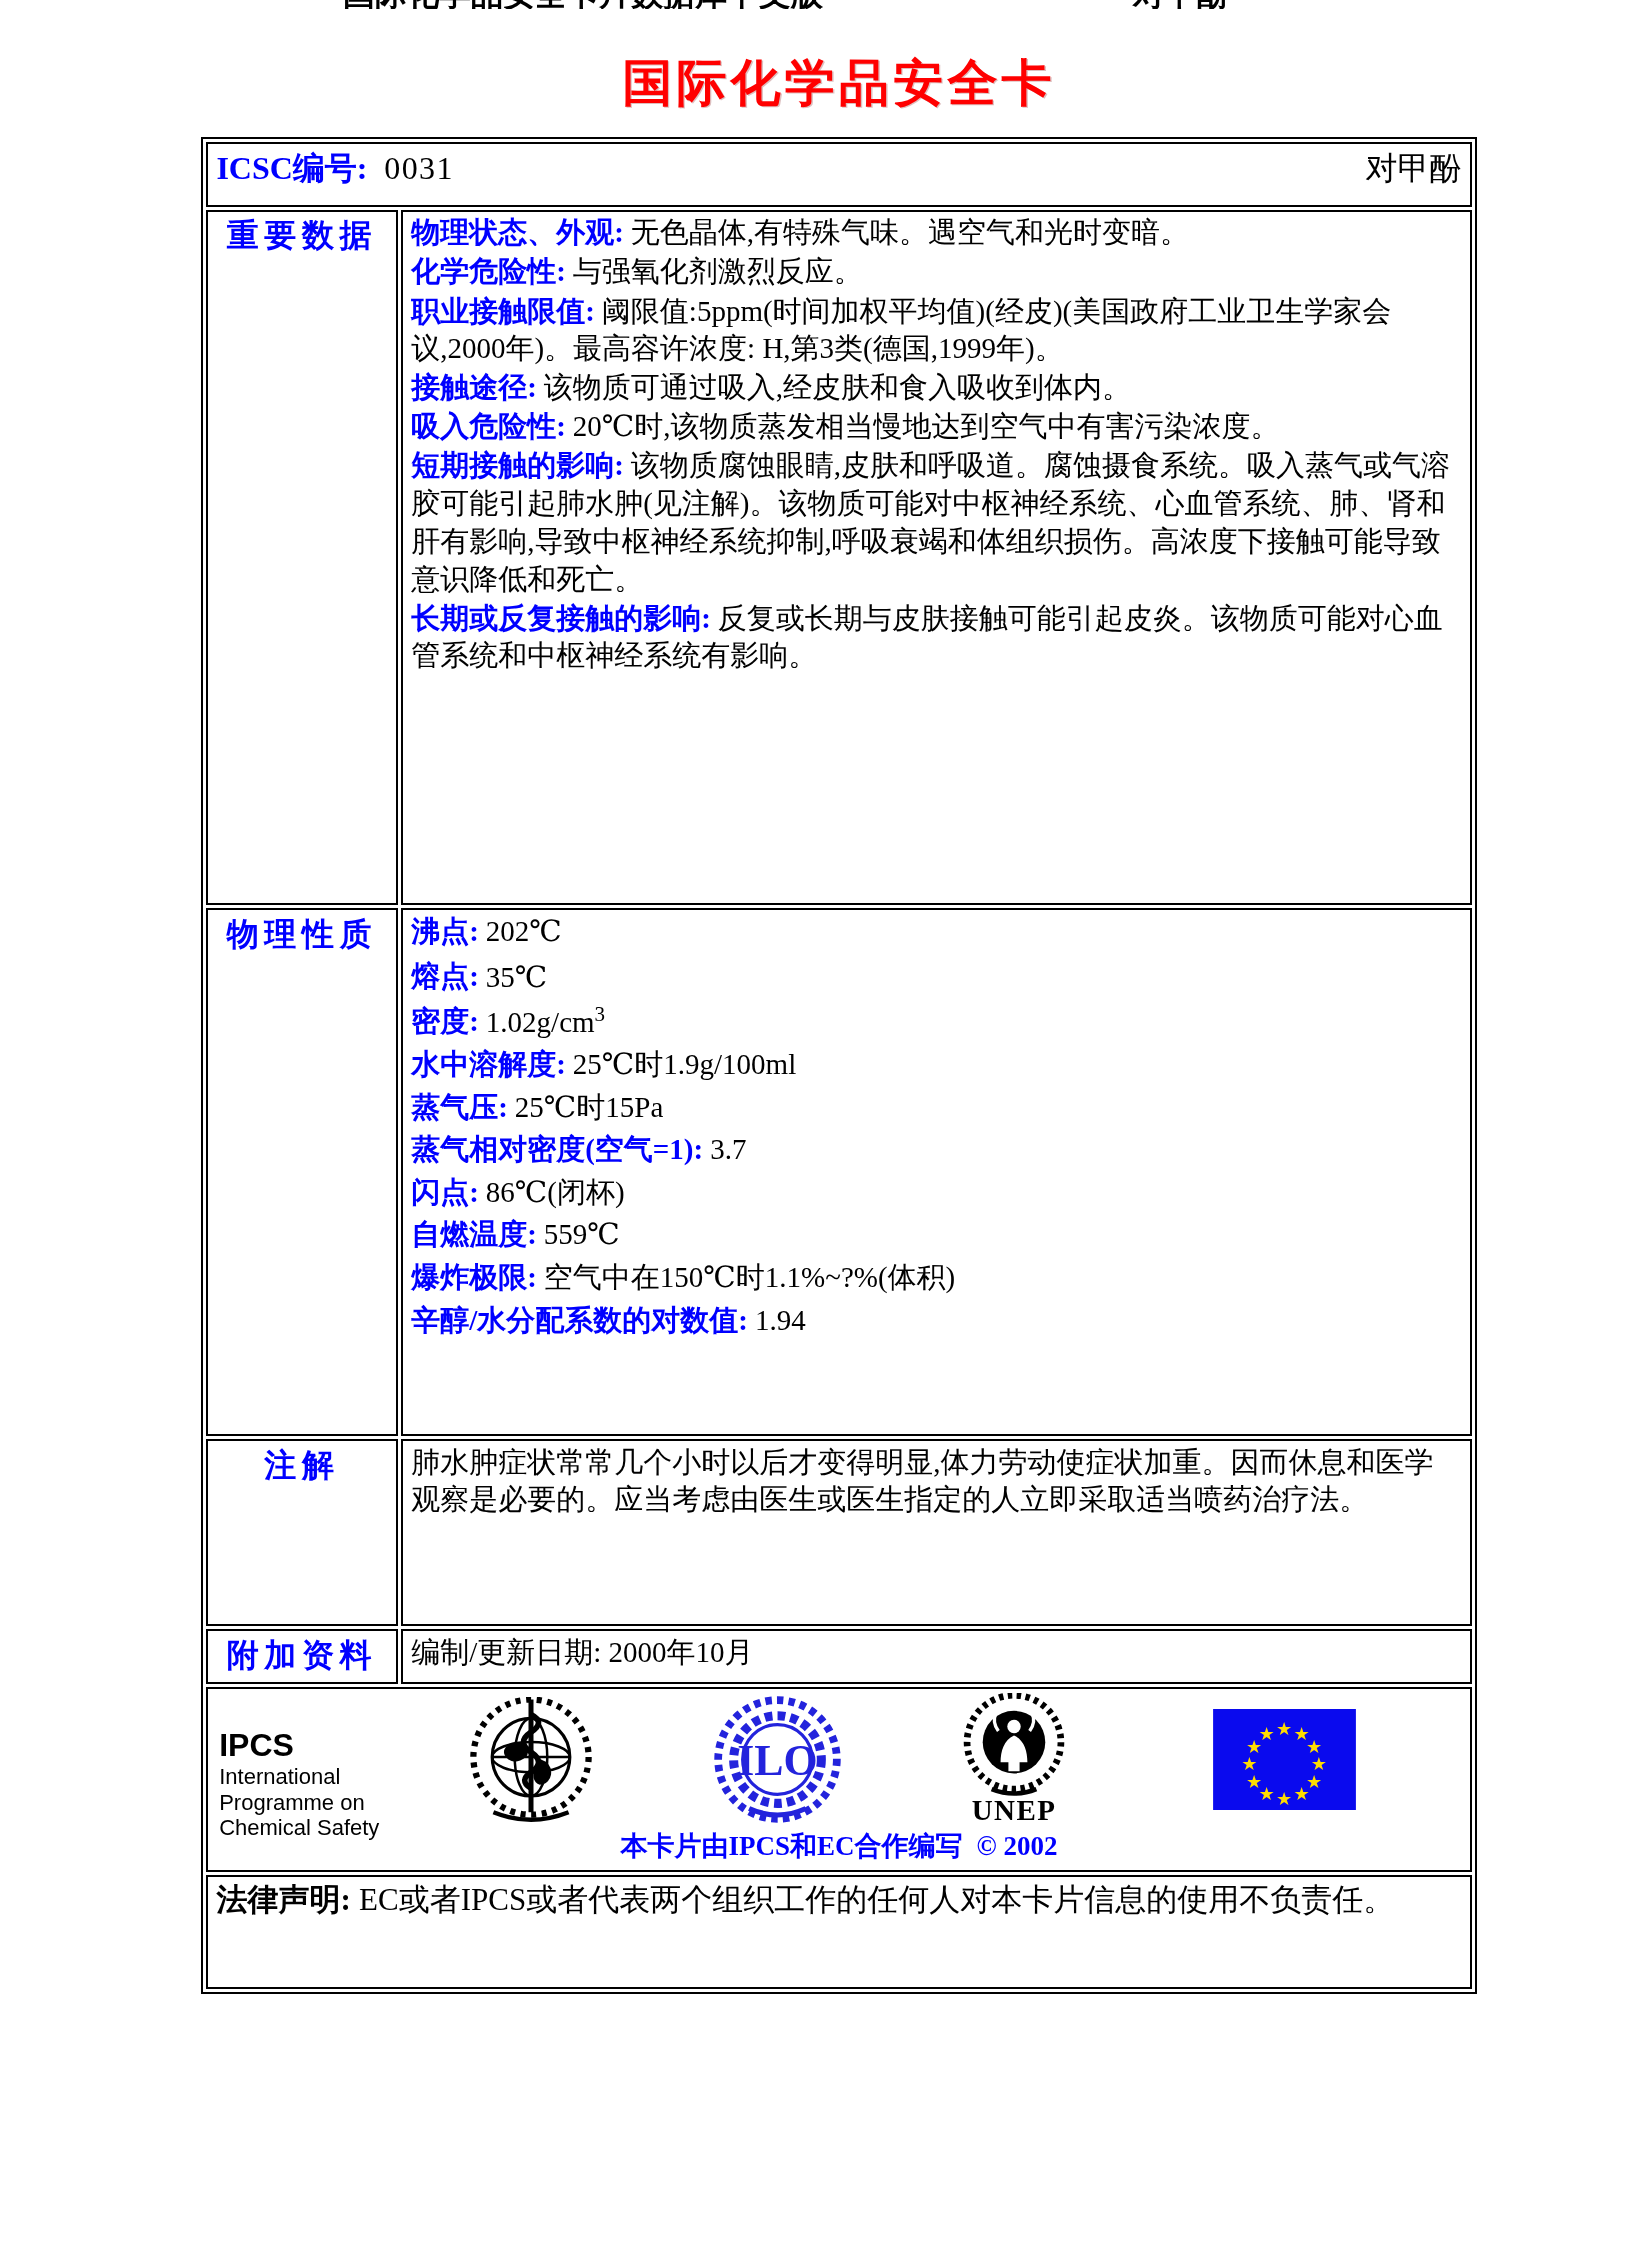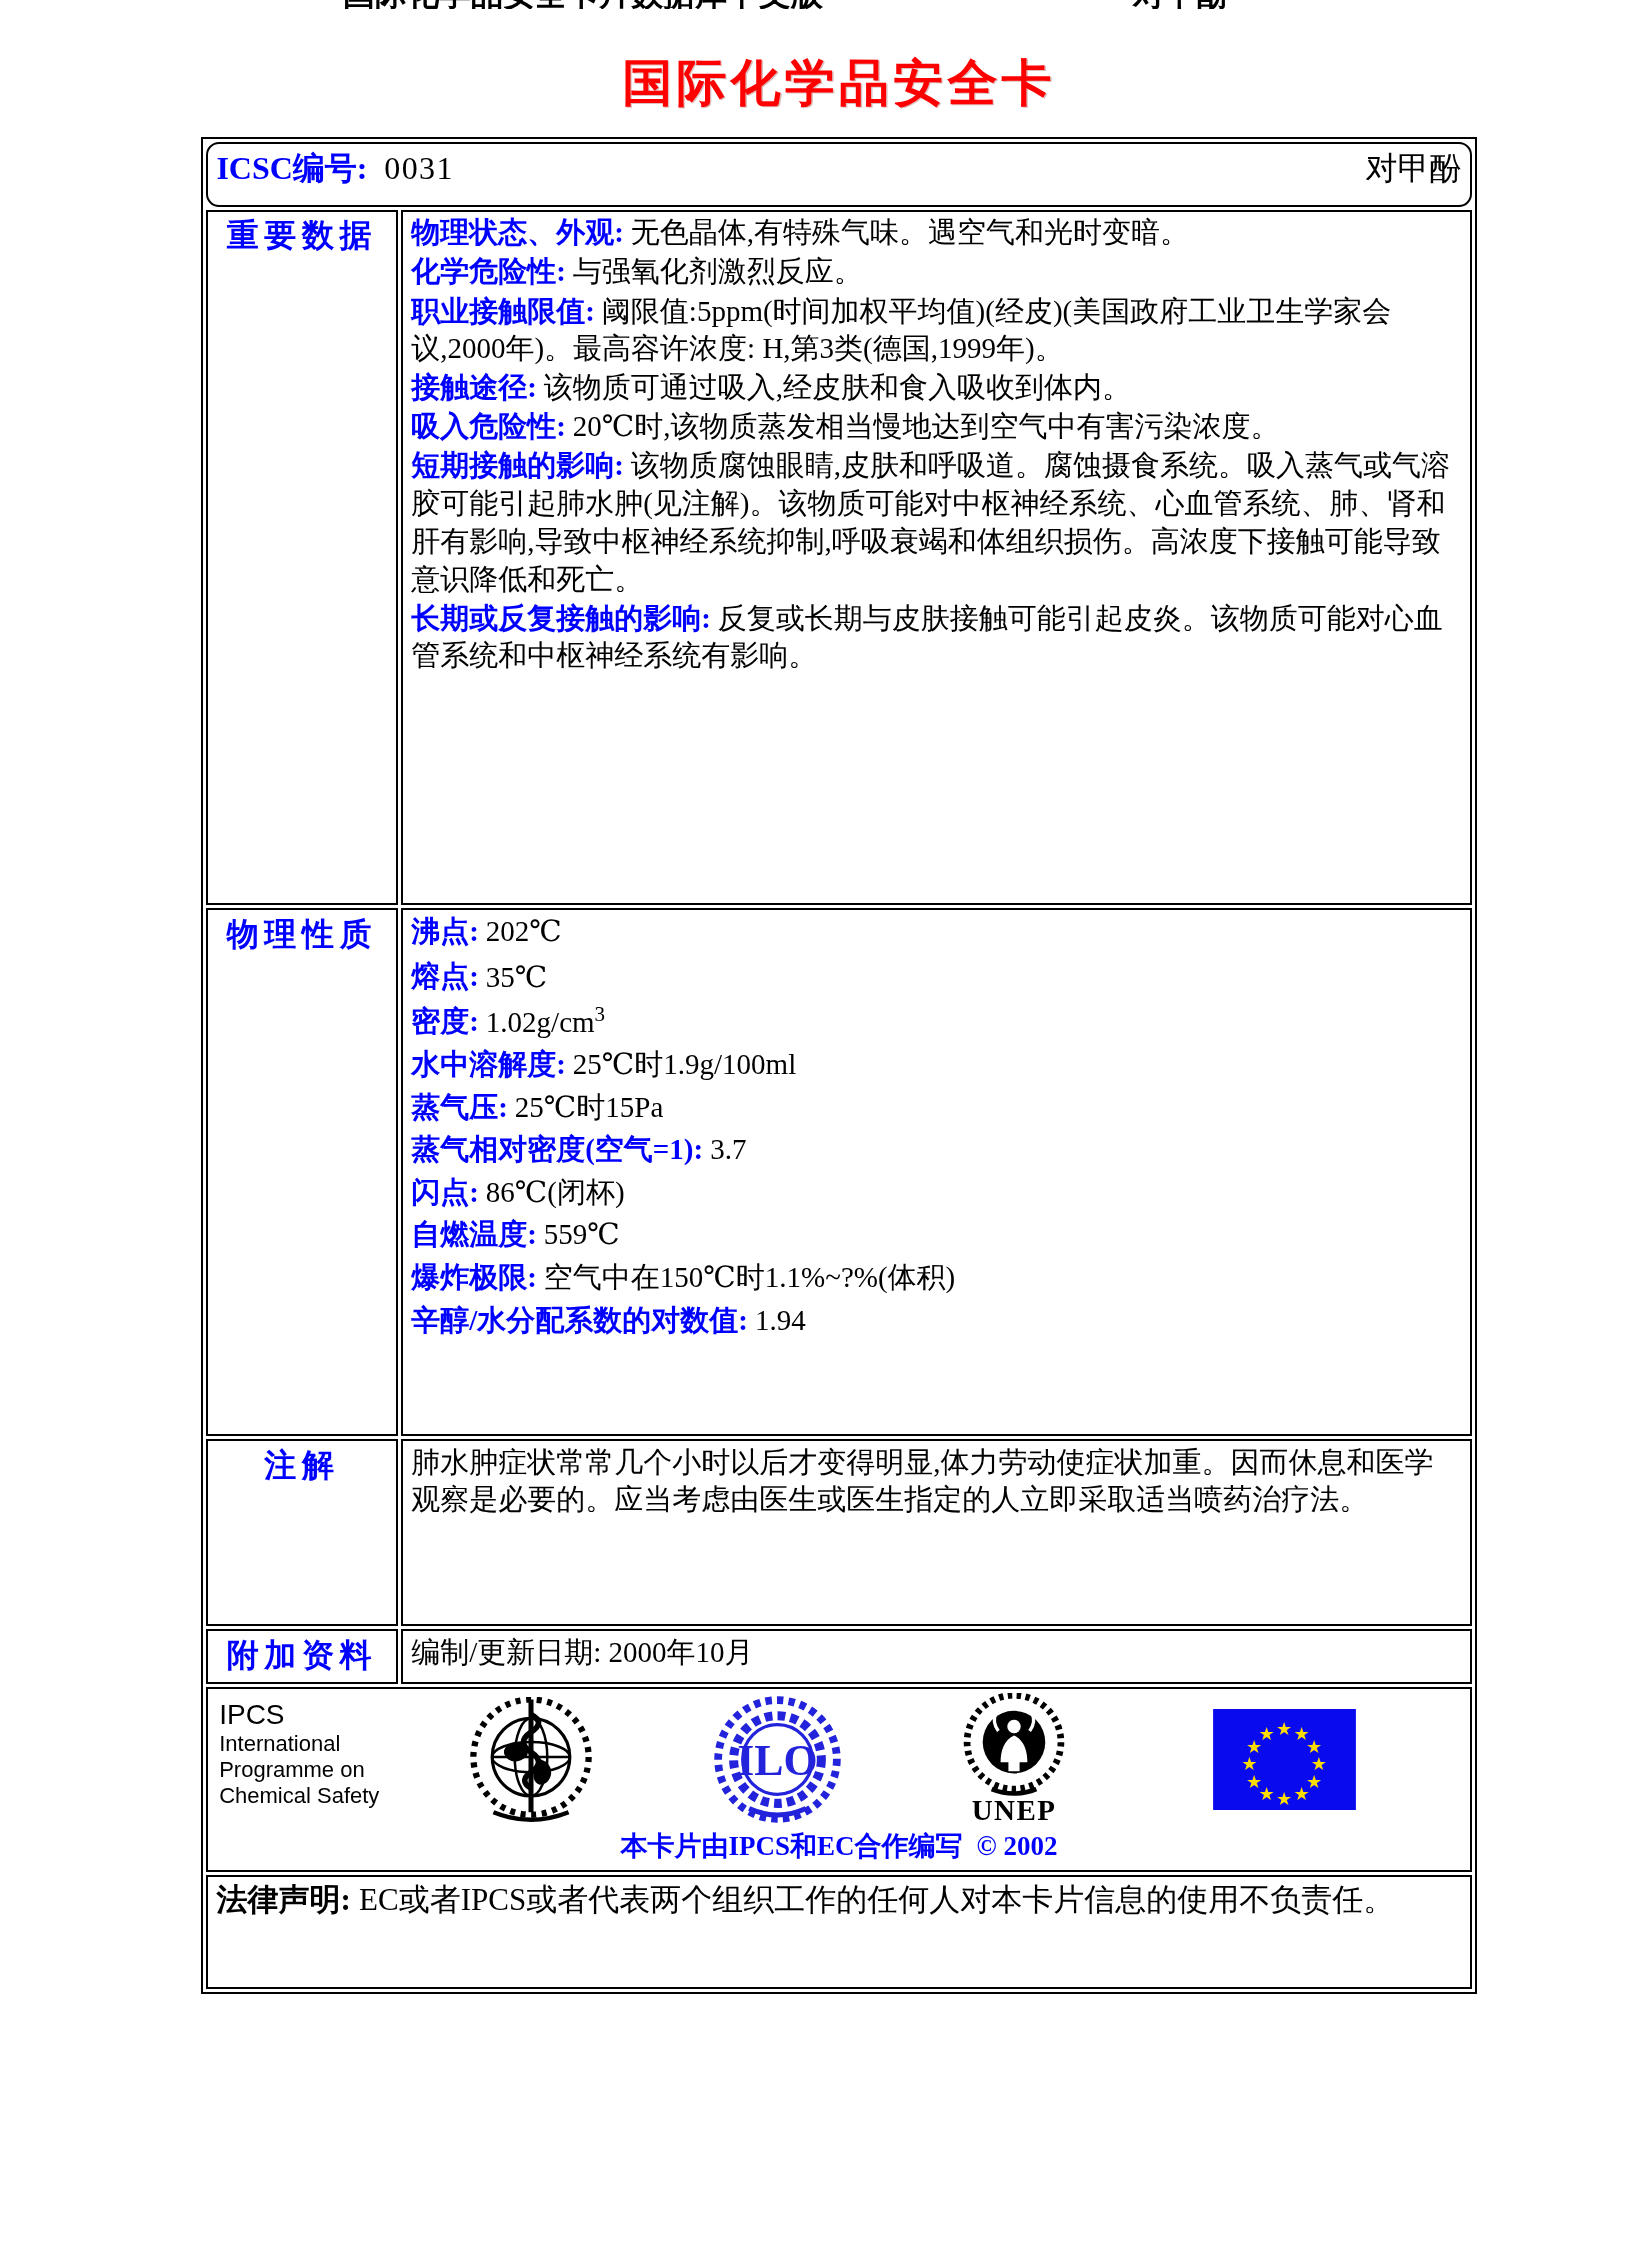--- a/index.html
+++ b/index.html
@@ -25,36 +25,36 @@
   td.sec-label{width:171px;text-align:center;vertical-align:middle;
                color:#0000ff;font-weight:bold;font-size:32px;letter-spacing:5.6px;padding:0;}
   td.sec-content{font-size:29px;line-height:1.3;}
 
   .blue-label{color:#0000ff;font-weight:bold;padding-right:7px;}
   .entry{margin:0 0 1.4px 0;}
   .phys-line{margin:0 0 4.9px 0;}
   sup{font-size:21px;}
 
   
-  td.icsc-row{height:55px;font-size:32px;vertical-align:middle;padding:2.8px 9.8px;border-radius:13px;}
+  td.icsc-row{height:55px;font-size:32px;vertical-align:middle;padding:2.8px 9.8px;}
   .icsc-num{margin-left:9.8px;letter-spacing:1.4px;}
   .chem-name{float:right;}
 
   
   td.h-important{height:686px;}
   td.h-phys{height:518px;}
   td.h-env{height:41px;vertical-align:middle;}
   td.h-notes{height:178px;}
   td.h-add{height:45px;vertical-align:middle;}
 
   
   td.logos-row{height:175px;position:relative;padding:0;}
   .ipcs-block{position:absolute;left:11.2px;top:9.8px;
               font-family:"Liberation Sans","DejaVu Sans",sans-serif;}
-  .ipcs-acronym{font-size:28px;font-weight:normal;line-height:1.15;}
+  .ipcs-acronym{font-size:32px;font-weight:bold;line-height:1.15;margin-top:28px;}
   .ipcs-line{font-size:22px;line-height:1.18;}
   .logo{position:absolute;}
   .logo-who{left:260px;top:8.4px;}
   .logo-ilo{left:505px;top:5.6px;}
   .logo-unep{left:750px;top:4.2px;text-align:center;}
   .unep-word{font-size:29px;font-weight:bold;letter-spacing:1.4px;line-height:1;
              font-family:"Liberation Serif",serif;margin-top:-4.2px;}
   .logo-eu{left:1005px;top:19.6px;}
   .footer-caption{position:absolute;left:0;bottom:5.6px;width:100%;text-align:center;
                   color:#0000ff;font-size:27px;font-weight:bold;}

